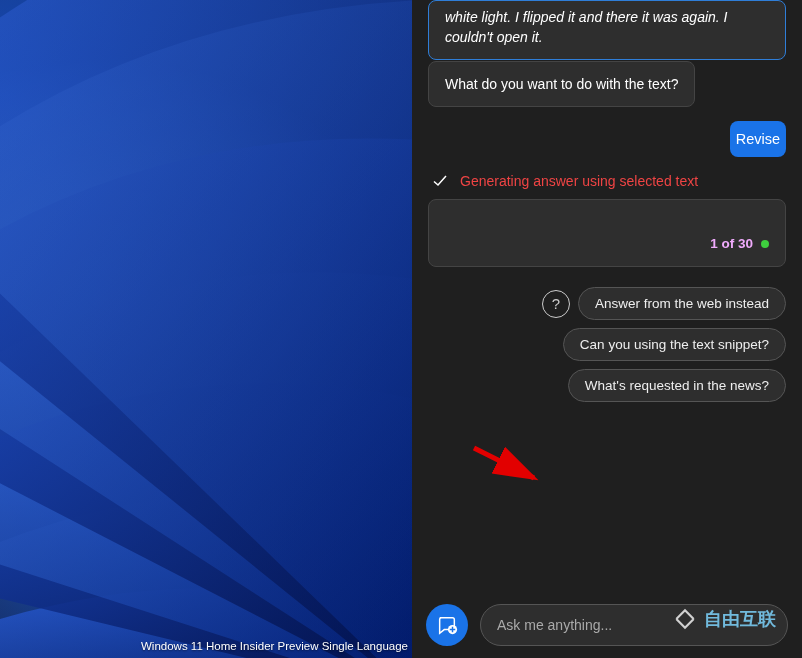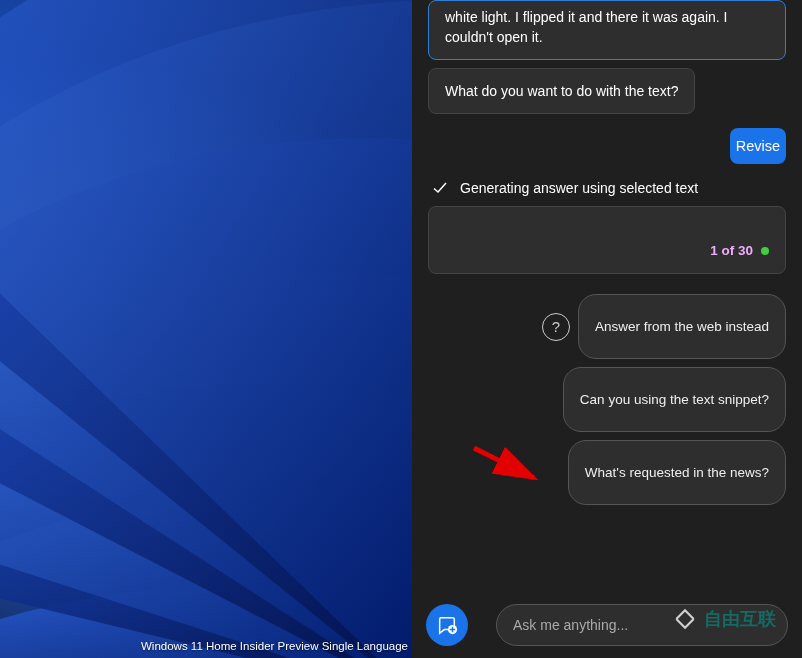--- a/index.html
+++ b/index.html
@@ -38,21 +38,21 @@
   flex: 1; overflow-y: auto;
   padding: 0 16px 10px 16px;
 }
 .scroll::-webkit-scrollbar { width: 14px; }
 .scroll::-webkit-scrollbar-track { background: #1f1f1f; }
 .scroll::-webkit-scrollbar-thumb { background: #4d4d4d; border-radius: 0; border: 4px solid #1f1f1f; }
 .bubble {
   border-radius: 8px;
   padding: 12px 16px;
   font-size: 14px; line-height: 20px;
-  margin-top: 8px;
+  margin-top: 1px;
   max-width: 100%;
 }
 .bubble-ai {
   background: #2e2e2e;
   border: 1px solid #444;
 }
 .bubble-ai.context {
   border: 1px solid #2f7ed8;
 }
 .row { display: flex; }
@@ -63,56 +63,56 @@
   border-radius: 8px;
   padding: 10px 6px;
   font-size: 14.5px;
   margin-top: 14px;
 }
 .status {
   display: flex; align-items: center;
   gap: 12px;
   margin: 16px 4px 10px 4px;
   font-size: 14px;
-  color: #ffffff;
+  color: #ef4444;
 }
 .check { width:16px; height:16px; flex-shrink:0; }
 .counter {
   display: flex; justify-content: flex-end; align-items:center;
   gap: 8px;
   font-size: 13.5px; font-weight: 600;
   color: #f0abfc;
   margin-top: 22px;
 }
 .dot { width:8px; height:8px; border-radius:50%; background:#3ecf3e; }
 .sugg-wrap {
   display: flex; flex-direction: column; align-items: flex-end;
   gap: 8px; margin-top: 20px;
 }
 .sugg-row { display:flex; align-items:center; gap:8px; }
 .sugg {
   background: #2e2e2e;
   border: 1px solid #555;
   border-radius: 18px;
-  padding: 24px 16px;
+  padding: 8px 16px;
   font-size: 13.5px;
   color: #eee;
   cursor: pointer;
 }
 .help-icon {
   width: 28px; height: 28px;
   border: 1.5px solid #ccc;
   border-radius: 50%;
   display: flex; align-items:center; justify-content:center;
   font-size: 15px; color:#ccc;
 }
 .footer {
   height: 66px;
   display: flex; align-items: center;
-  padding: 0 14px; gap: 28px;
+  padding: 0 14px; gap: 12px;
 }
 .new-chat {
   width: 42px; height: 42px;
   border-radius: 50%;
   background: #1a73e8;
   display:flex; align-items:center; justify-content:center;
   cursor:pointer;
   position: relative;
 }
 .new-chat svg { width: 22px; height:22px; }
@@ -123,21 +123,21 @@
   border-radius: 22px;
   padding: 0 16px;
   color: #aaa;
   font-size: 14px;
   display:flex; align-items:center;
 }
 .overlay-logo {
   position: absolute;
   right: 26px; bottom: 26px;
   display:flex; align-items:center; gap:6px;
-  color:#0f766e; font-size:18px; font-weight:600;
+  color:#7dd3fc; font-size:18px; font-weight:600;
   opacity:.85;
   pointer-events:none;
 }
 .arrow {
   position: absolute;
   left: 470px; top: 440px;
   pointer-events: none;
 }
 </style>
 </head>
@@ -165,21 +165,21 @@
     <path d="M -200 100 Q 20 -160 420 -260 L 420 700 Z" fill="url(#g1)" opacity=".3"></path>
   </svg>
   <div class="watermark">
     <div>Windows 11 Home Insider Preview Single Language</div>
   </div>
 </div>
 
 <div class="panel">
   <div class="scroll">
 
-    <div class="bubble bubble-ai context" style="margin-top:0; padding-top:6px;">
+    <div class="bubble bubble-ai context" style="margin-top:0; padding-top:6px;font-style:italic;">
       <span>white light. I flipped it and there it was again. I couldn't open it.</span>
     </div>
 
     <div class="bubble bubble-ai" style="display:inline-block;">
       <span>What do you want to do with the text?</span>
     </div>
 
     <div class="row right">
       <div class="bubble-user">
         <span>Revise</span>

